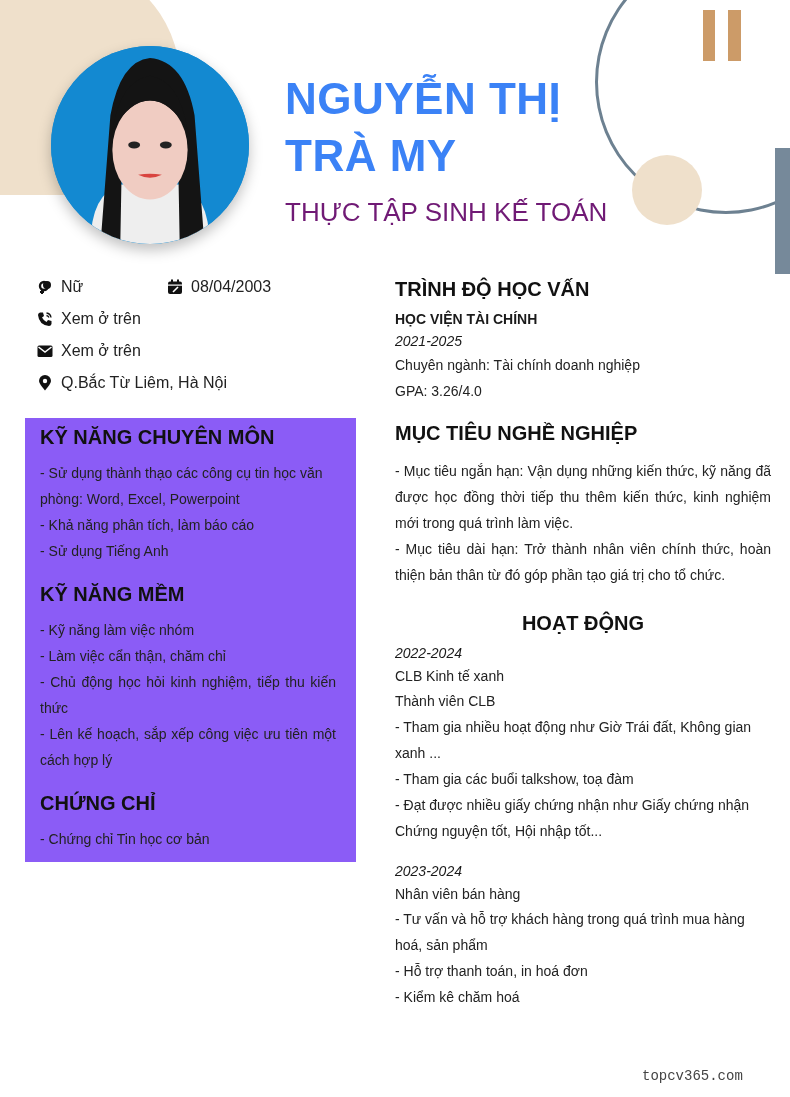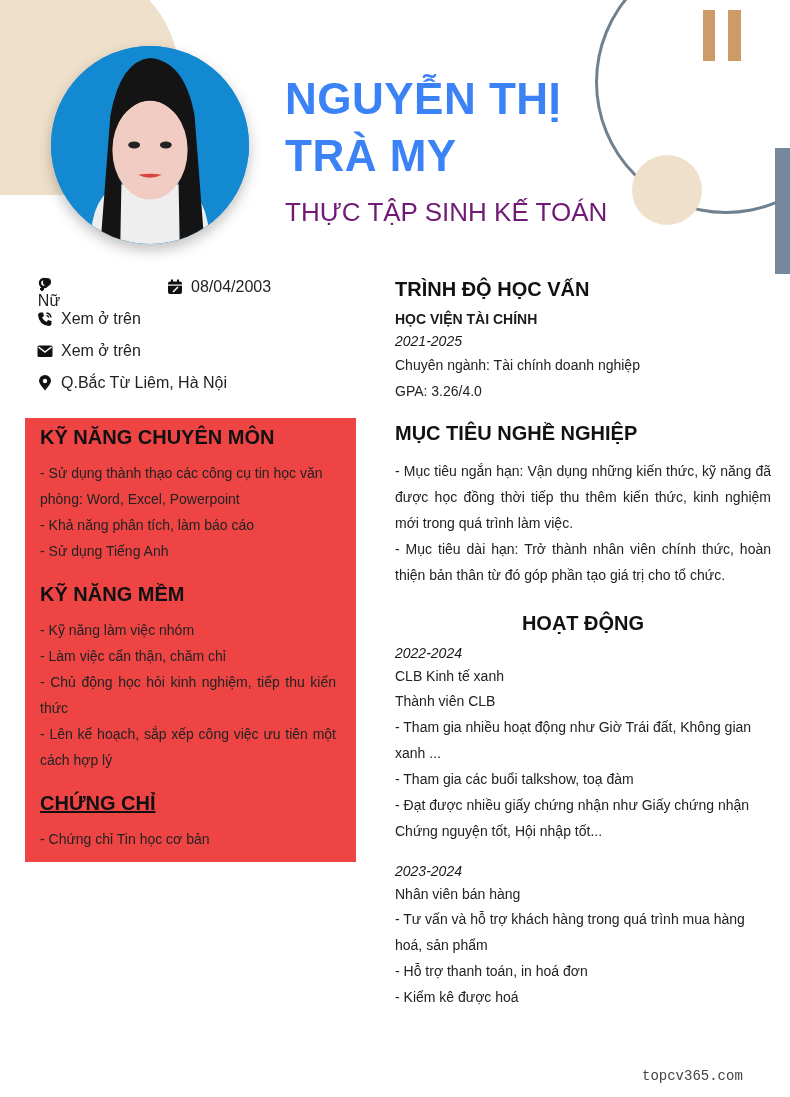--- a/index.html
+++ b/index.html
@@ -18,21 +18,21 @@
            box-shadow: 0 6px 14px rgba(0,0,0,0.25); background: #1389d1; }
   .photo svg { width: 100%; height: 100%; display: block; }
 
   .name { position: absolute; left: 285px; top: 70px; font-size: 44px; font-weight: 700; line-height: 57px; color: #3b82f6; letter-spacing: 0.5px; }
   .role { position: absolute; left: 285px; top: 196px; font-size: 26px; line-height: 32px; color: #701a75; }
 
   .contact { position: absolute; font-size: 16px; color: #222; display: flex; align-items: center; height: 22px; }
   .contact .ic { width: 16px; height: 16px; margin-right: 8px; display: inline-block; }
   .contact .ic svg { width: 16px; height: 16px; display: block; }
 
-  .left-box { position: absolute; left: 25px; top: 418px; width: 331px; height: 444px; background: #ef4444; padding: 4px 20px 0 15px; }
+  .left-box { position: absolute; left: 25px; top: 418px; width: 331px; height: 444px; background: #8b5cf6; padding: 4px 20px 0 15px; }
   .sec-title { font-size: 20px; font-weight: 700; color: #111; line-height: 26px; }
   .left-box .sec-title { margin-top: 2px; }
   .body-text { font-size: 14px; line-height: 26px; color: #222; }
   .justify { text-align: justify; }
 
   .right-col { position: absolute; left: 395px; top: 276px; width: 376px; }
   .right-col .sec-title { margin-bottom: 8px; }
   .school { font-size: 14px; font-weight: 700; line-height: 18px; margin-bottom: 2px; }
   .date { font-size: 14px; font-style: italic; line-height: 22px; }
 
@@ -60,21 +60,21 @@
     <path d="M88 130 Q100 136 112 130 Q100 128 88 130 Z" fill="#d9443f"></path>
   </svg>
 </div>
 
 <div class="name">
   <div>NGUYỄN THỊ</div>
   <div>TRÀ MY</div>
 </div>
 <div class="role">THỰC TẬP SINH KẾ TOÁN</div>
 
-<div class="contact" style="left:37px; top:276px;flex-direction:column;">
+<div class="contact" style="left:37px; top:276px;">
   <span class="ic">
     <svg viewBox="0 0 16 16">
         <circle cx="7" cy="7" r="4" fill="none" stroke="#111" stroke-width="2.4"></circle>
         <circle cx="10" cy="6" r="4" fill="#111"></circle>
         <path d="M5 11 V15 M3 13 H7" stroke="#111" stroke-width="2"></path>
       </svg>
   </span>
   <span>Nữ</span>
 </div>
 <div class="contact" style="left:167px; top:276px;text-align:right;">
@@ -126,21 +126,21 @@
   </div>
 
   <div class="sec-title" style="margin-top:17px;">KỸ NĂNG MỀM</div>
   <div class="body-text justify" style="margin-top:10px;">
     <div>- Kỹ năng làm việc nhóm</div>
     <div>- Làm việc cẩn thận, chăm chỉ</div>
     <div>- Chủ động học hỏi kinh nghiệm, tiếp thu kiến thức</div>
     <div>- Lên kế hoạch, sắp xếp công việc ưu tiên một cách hợp lý</div>
   </div>
 
-  <div class="sec-title" style="margin-top:17px;text-decoration:underline;">CHỨNG CHỈ</div>
+  <div class="sec-title" style="margin-top:17px;">CHỨNG CHỈ</div>
   <div class="body-text" style="margin-top:10px;">
     <div>- Chứng chỉ Tin học cơ bản</div>
   </div>
 </div>
 
 <div class="right-col">
   <section>
     <div class="sec-title">TRÌNH ĐỘ HỌC VẤN</div>
     <div class="school">HỌC VIỆN TÀI CHÍNH</div>
     <div class="date">2021-2025</div>
@@ -169,19 +169,19 @@
         <div>- Đạt được nhiều giấy chứng nhận như Giấy chứng nhận Chứng nguyện tốt, Hội nhập tốt...</div>
       </div>
     </div>
 
     <div style="margin-top:16px;">
       <div class="date">2023-2024</div>
       <div class="body-text" style="line-height:24px;">Nhân viên bán hàng</div>
       <div class="body-text">
         <div>- Tư vấn và hỗ trợ khách hàng trong quá trình mua hàng hoá, sản phẩm</div>
         <div>- Hỗ trợ thanh toán, in hoá đơn</div>
-        <div>- Kiểm kê được hoá</div>
+        <div>- Kiểm kê chăm hoá</div>
       </div>
     </div>
   </section>
 </div>
 
 <div class="footer">topcv365.com</div>
 
 </body></html>

